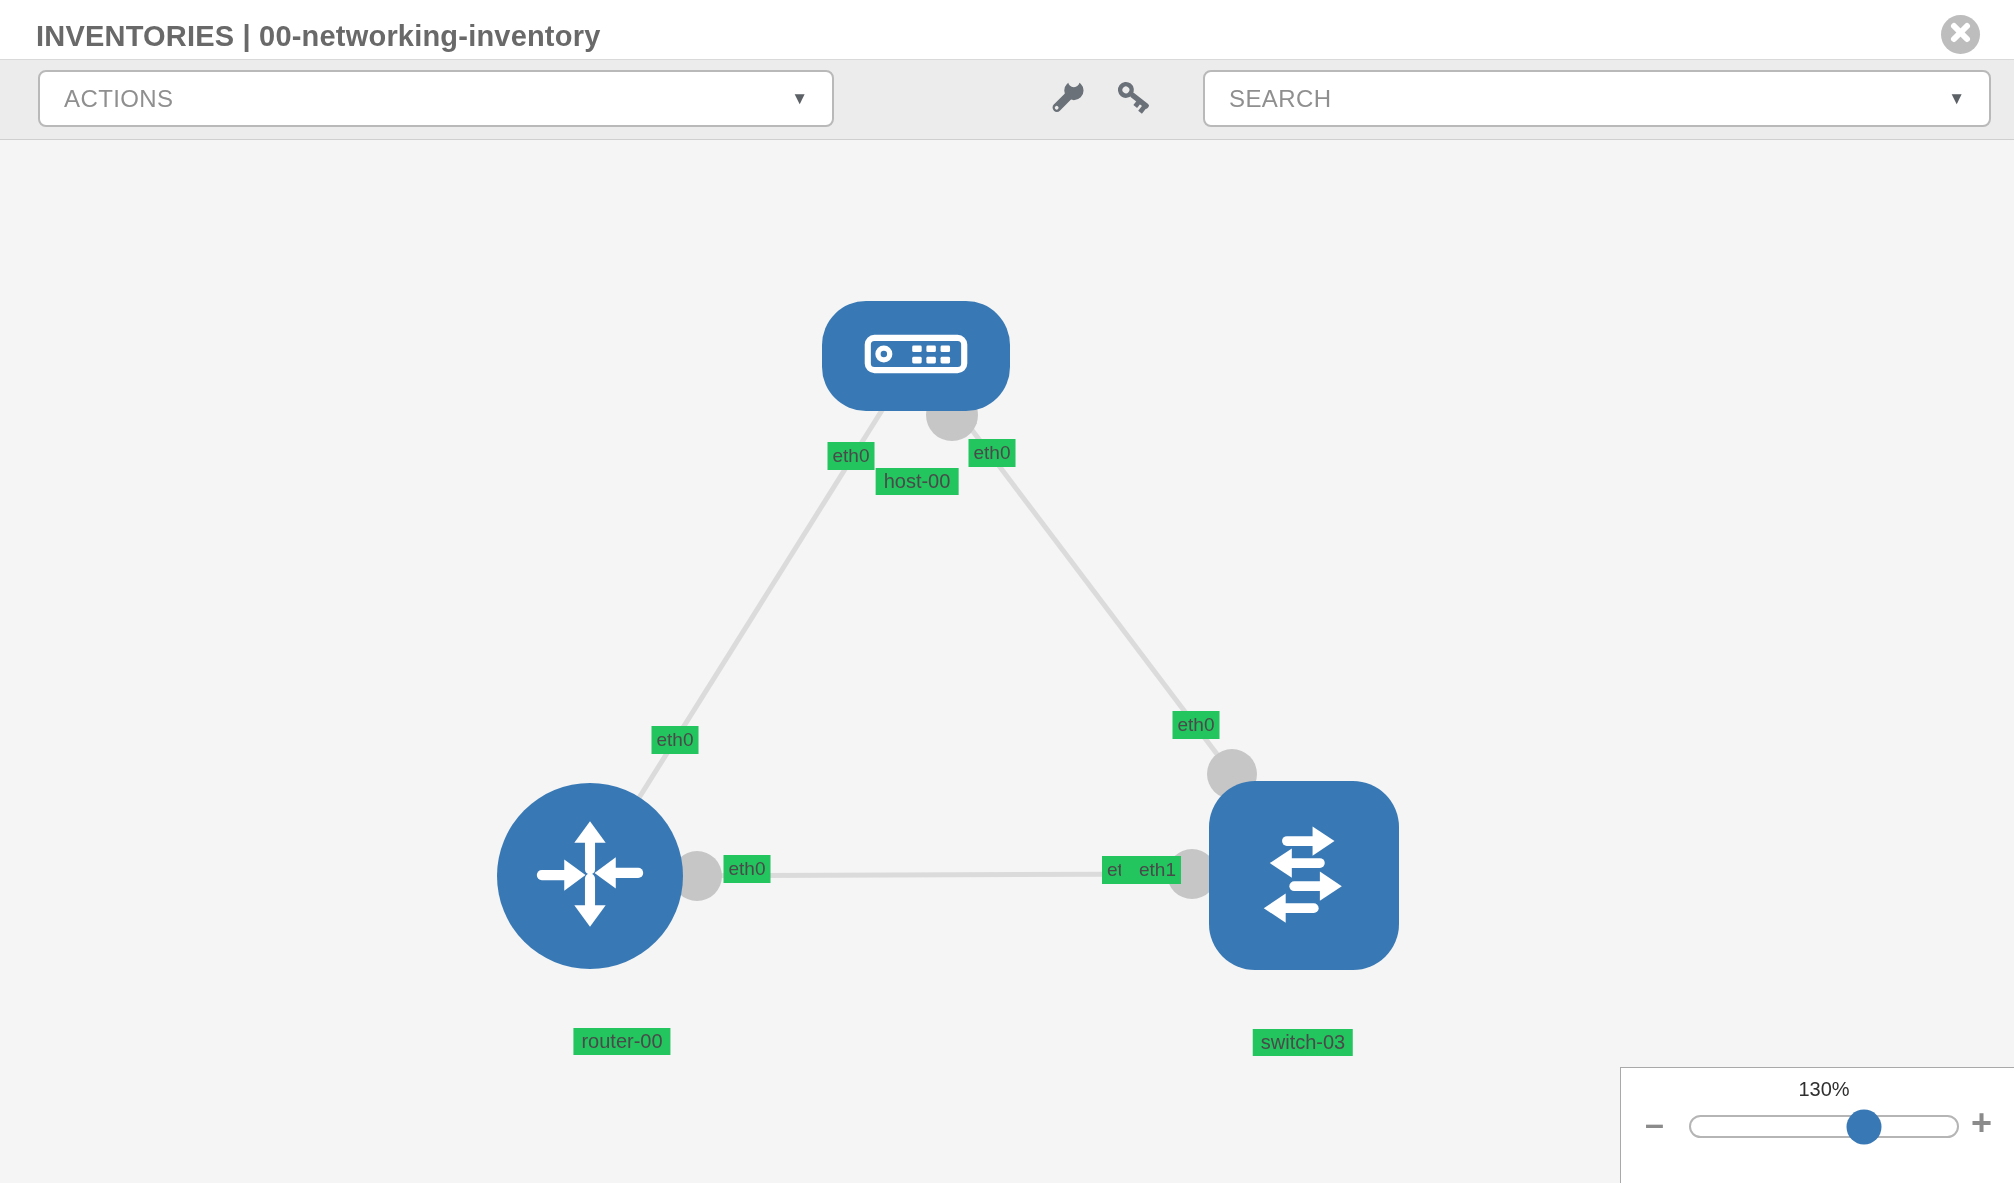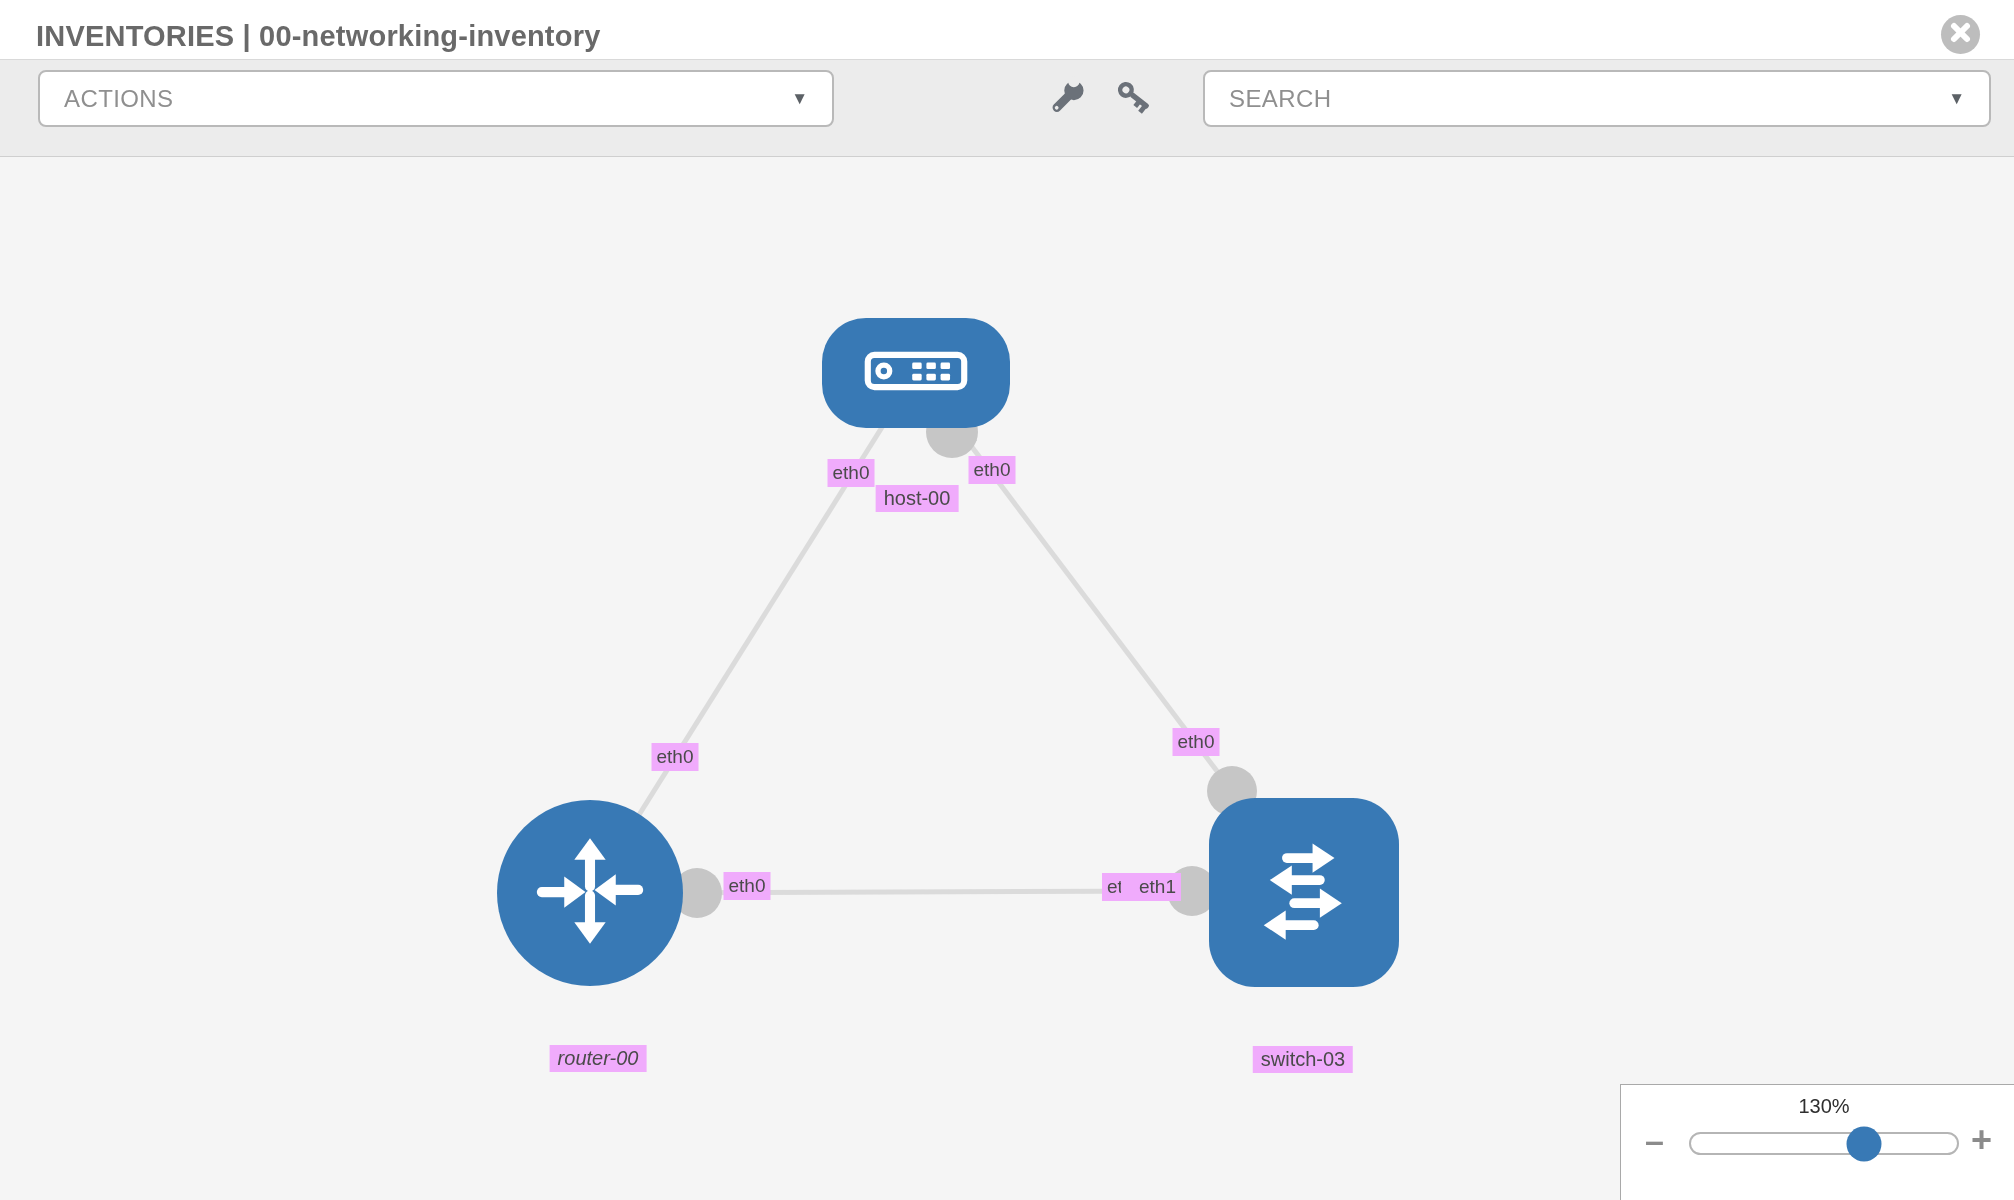--- a/index.html
+++ b/index.html
@@ -6,41 +6,41 @@
   html,body { width:2014px; height:1200px; overflow:hidden; background:#fff;
               font-family:"Liberation Sans", sans-serif; }
 
   
   .header { position:relative; height:60px; background:#ffffff; border-bottom:1px solid #d9d9d9; }
   .header-title { position:absolute; left:36px; top:20px; font-size:29px; font-weight:700; color:#696969; letter-spacing:.2px; }
   .close-btn { position:absolute; right:34px; top:15px; width:39px; height:39px; border-radius:50%;
                background:#bdbdbd; display:flex; align-items:center; justify-content:center; cursor:pointer; }
 
   
-  .toolbar { position:relative; height:97px; background:#ececec; border-bottom:1px solid #cfcfcf; }
+  .toolbar { position:relative; height:80px; background:#ececec; border-bottom:1px solid #cfcfcf; }
   .select-box { position:absolute; top:10px; height:57px; background:#fff; border:2px solid #b9b9b9;
                 border-radius:8px; display:flex; align-items:center; padding:0 24px; }
   .select-box .sel-label { font-size:24px; color:#8f8f8f; letter-spacing:.4px; flex:1; }
   .select-box .caret { font-size:17px; color:#5c6166; }
   .actions-select { left:38px;  width:796px; }
   .search-select  { left:1183px; width:788px;margin-left:20px; }
   .tool-icon-btn { position:absolute; top:92px; width:46px; height:46px; display:flex; align-items:center; justify-content:center; cursor:pointer; }
   .wrench-btn { left:1044px; top:16px; }
   .key-btn    { left:1112px; top:16px; }
 
   
   .canvas { position:relative; height:1043px; background:#f5f5f5; overflow:hidden; }
   .topo-svg { position:absolute; left:0; top:0; }
 
   .node { position:absolute; background:#3879b5; display:flex; align-items:center; justify-content:center; z-index:2; cursor:pointer; }
   .node-host   { left:822px; top:161px; width:188px; height:110px; border-radius:44px; }
   .node-router { left:497px; top:643px; width:186px; height:186px; border-radius:50%; }
   .node-switch { left:1209px; top:641px; width:190px; height:189px; border-radius:46px; }
 
-  .chip { position:absolute; background:#f0abfc; color:#4a4a4a; font-size:19px; line-height:1.25;
+  .chip { position:absolute; background:#22c55e; color:#4a4a4a; font-size:19px; line-height:1.25;
           padding:2px 5px; white-space:nowrap; z-index:3; }
   .chip.center { transform:translateX(-50%); }
   .node-chip { font-size:20px; padding:1px 8px;margin-top:44px; }
 
   
   .zoom-panel { position:absolute; left:1620px; top:927px; width:500px; height:220px; background:#fff;
                 border:1px solid #a9a9a9; z-index:5; }
   .zoom-level { position:absolute; left:68px; top:10px; width:270px; text-align:center;
                 font-size:20px; color:#2f2f2f; }
   .zoom-minus { position:absolute; left:24px; top:36px; font-size:34px; font-weight:700; color:#8b8b8b; cursor:pointer; }
@@ -156,21 +156,21 @@
           <polygon points="22,41 40,29 40,53" stroke="none"></polygon>
         <line x1="42" y1="60" x2="64" y2="60"></line>
           <polygon points="81,60 63,48 63,72" stroke="none"></polygon>
         <line x1="58" y1="78" x2="34" y2="78"></line>
           <polygon points="17,78 35,66 35,90" stroke="none"></polygon>
       </svg>
     </span>
   </div>
 
   <div class="chip center node-chip" style="left:917px;  top:284px;">host-00</div>
-  <div class="chip center node-chip" style="left:598px;  top:844px;font-style:italic;">router-00</div>
+  <div class="chip center node-chip" style="left:622px;  top:844px;">router-00</div>
   <div class="chip center node-chip" style="left:1303px; top:845px;">switch-03</div>
 
   <div class="chip center" style="left:851px;  top:302px;">eth0</div>
   <div class="chip center" style="left:992px;  top:299px;">eth0</div>
   <div class="chip center" style="left:675px;  top:586px;">eth0</div>
   <div class="chip center" style="left:1196px; top:571px;">eth0</div>
   <div class="chip center" style="left:747px;  top:715px;">eth0</div>
 
   <div class="chip" style="left:1102px; top:716px;">eth0</div>
   <div class="chip" style="left:1121px; top:716px; padding-left:18px;">eth1</div>

